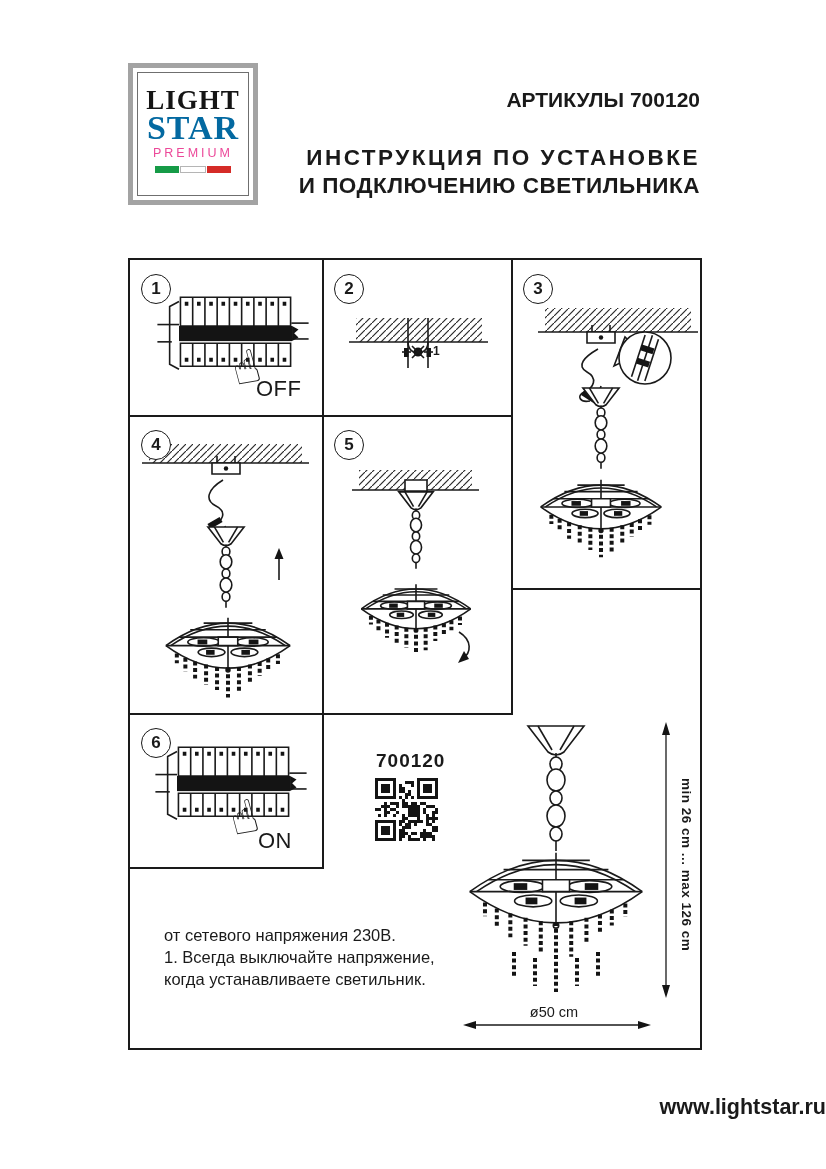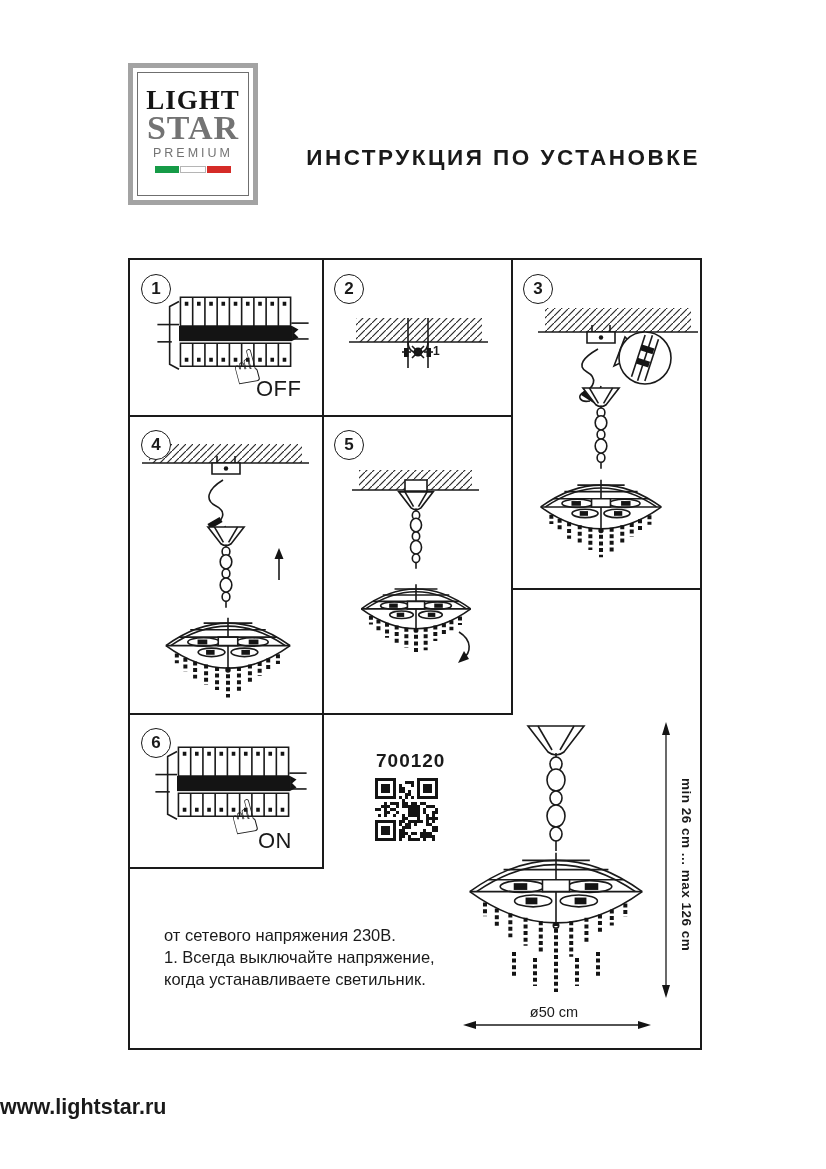--- a/index.html
+++ b/index.html
@@ -3,22 +3,22 @@
 <meta charset="utf-8">
 <style>
   html,body{margin:0;padding:0;background:#e8e8e8;}
   .page{position:relative;width:826px;height:1169px;background:#ffffff;margin:0 auto;
         font-family:"Liberation Sans","DejaVu Sans",sans-serif;color:#1a1a1a;overflow:hidden;}
   .abs{position:absolute;}
   
   .logo-box{left:128px;top:63px;width:120px;height:132px;border:5px solid #a3a3a3;}
   .logo-inner{position:absolute;inset:4px;border:1px solid #6f6f6f;text-align:center;}
   .logo-light{margin-top:14px;font-family:"Liberation Serif",serif;font-weight:bold;font-size:27px;letter-spacing:1px;line-height:26px;color:#151515;}
-  .logo-star{font-family:"Liberation Serif",serif;font-weight:bold;font-size:34px;letter-spacing:1px;line-height:30px;color:#737373;}
-  .logo-premium{margin-top:3px;font-size:12.5px;letter-spacing:3px;color:#737373;}
+  .logo-star{font-family:"Liberation Serif",serif;font-weight:bold;font-size:34px;letter-spacing:1px;line-height:30px;color:#0369a1;}
+  .logo-premium{margin-top:3px;font-size:12.5px;letter-spacing:3px;color:#ec4899;}
   .logo-flag{display:flex;width:76px;height:7px;margin:6px auto 0;gap:1px;}
   .flag-g{flex:1;background:#169b47;}
   .flag-w{flex:1;background:#ffffff;border:1px solid #b5b5b5;box-sizing:border-box;}
   .flag-r{flex:1;background:#d52b27;}
   
   .hdr{right:126px;text-align:right;font-weight:bold;}
   .hdr-series{top:58px;font-size:21px;}
   .hdr-articles{top:88px;font-size:21px;}
   .hdr-title{top:144px;font-size:22.5px;line-height:28px;}
   .hdr-title .t1{letter-spacing:2.5px;text-align:right;}
@@ -31,21 +31,21 @@
   .stepnum{position:absolute;left:11px;top:14px;width:30px;height:30px;border:1.7px solid #1a1a1a;border-radius:50%;
            display:flex;align-items:center;justify-content:center;font-size:17px;font-weight:bold;box-sizing:border-box;background:#fff;}
   .switch-label{position:absolute;font-size:22px;font-weight:500;letter-spacing:0.5px;}
   .callout{position:absolute;font-size:12px;font-weight:bold;}
   .article-num{position:absolute;left:246px;top:490px;font-size:19px;font-weight:bold;letter-spacing:1px;}
   .qr{position:absolute;left:245px;top:518px;width:63px;height:63px;}
   .dim-v{position:absolute;left:540px;top:518px;width:24px;height:180px;writing-mode:vertical-rl;
          font-size:13.5px;font-weight:bold;letter-spacing:0.5px;white-space:nowrap;}
   .dim-h{position:absolute;left:384px;top:744px;width:80px;text-align:center;font-size:14.5px;font-weight:normal;}
   .notes{position:absolute;left:34px;top:664px;width:290px;font-size:16.5px;line-height:22px;}
-  .footer{left:0;top:1095px;width:826px;text-align:left;font-size:21.5px;font-weight:bold;}
+  .footer{left:0;top:1095px;width:826px;text-align:right;font-size:21.5px;font-weight:bold;}
   
   .ln{stroke:#1a1a1a;fill:none;stroke-width:1.6;vector-effect:non-scaling-stroke;}
   .lnw{stroke:#1a1a1a;fill:#ffffff;stroke-width:1.6;vector-effect:non-scaling-stroke;}
   .fl{fill:#141414;stroke:none;}
   .beads{stroke:#141414;stroke-width:4;stroke-dasharray:4 2.6;fill:none;vector-effect:non-scaling-stroke;}
   .thin{stroke:#1a1a1a;fill:none;stroke-width:1.3;}
   .dash{stroke:#1a1a1a;fill:none;stroke-width:1.4;stroke-dasharray:4 3;}
 </style>
 </head>
 <body>
@@ -132,22 +132,24 @@
       <div class="logo-star">STAR</div>
       <div class="logo-premium">PREMIUM</div>
       <div class="logo-flag">
         <span class="flag-g"></span>
         <span class="flag-w"></span>
         <span class="flag-r"></span>
       </div>
     </div>
   </div>
 
+  <div class="abs hdr hdr-articles">АРТИКУЛЫ 700120</div>
   <div class="abs hdr hdr-title">
     <div class="t1">ИНСТРУКЦИЯ ПО УСТАНОВКЕ</div>
+    <div class="t2">И ПОДКЛЮЧЕНИЮ СВЕТИЛЬНИКА</div>
   </div>
 
   <div class="abs grid">
 
     <div class="abs gline" style="left:192px;top:0;width:2px;height:608px;"></div>
     <div class="abs gline" style="left:381px;top:0;width:2px;height:454px;"></div>
     <div class="abs gline" style="left:0;top:155px;width:383px;height:2px;"></div>
     <div class="abs gline" style="left:381px;top:328px;width:189px;height:2px;"></div>
     <div class="abs gline" style="left:0;top:453px;width:383px;height:2px;"></div>
     <div class="abs gline" style="left:0;top:607px;width:194px;height:2px;"></div>

